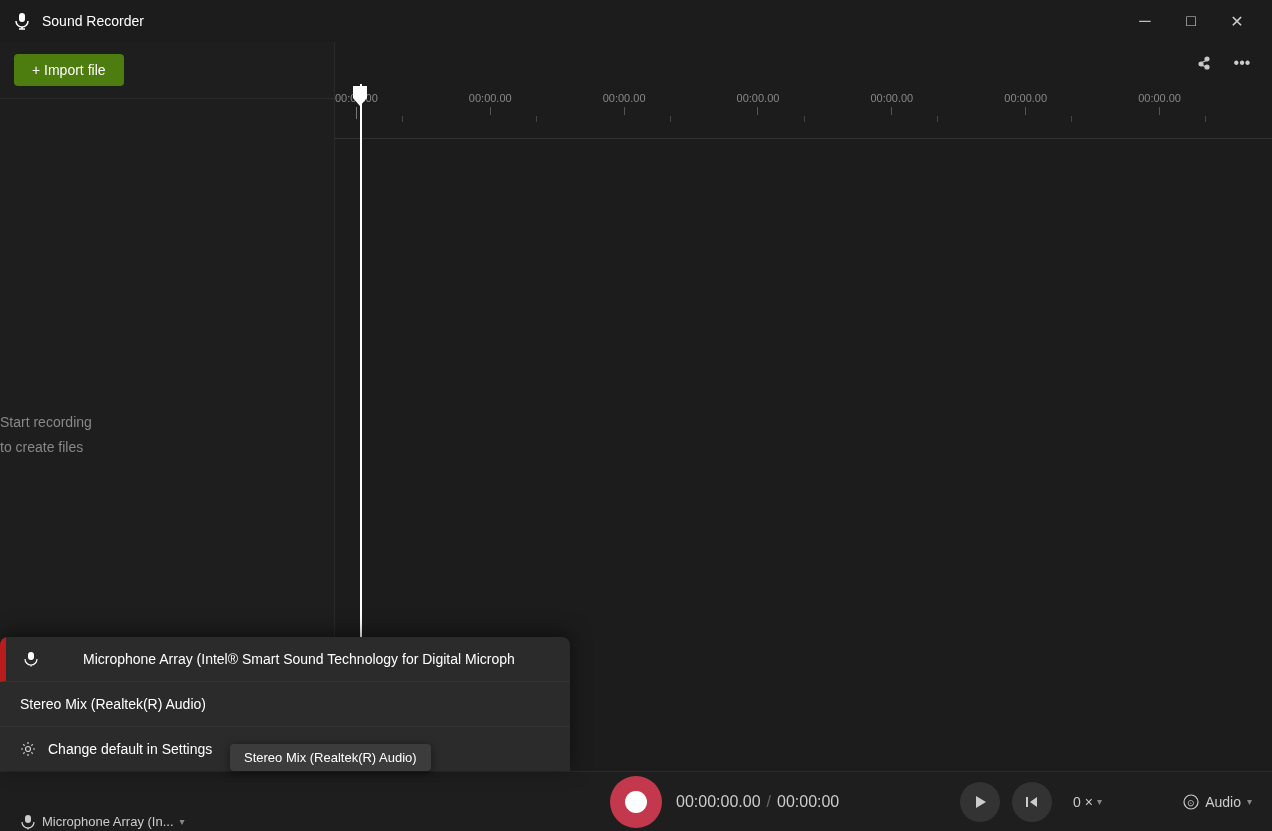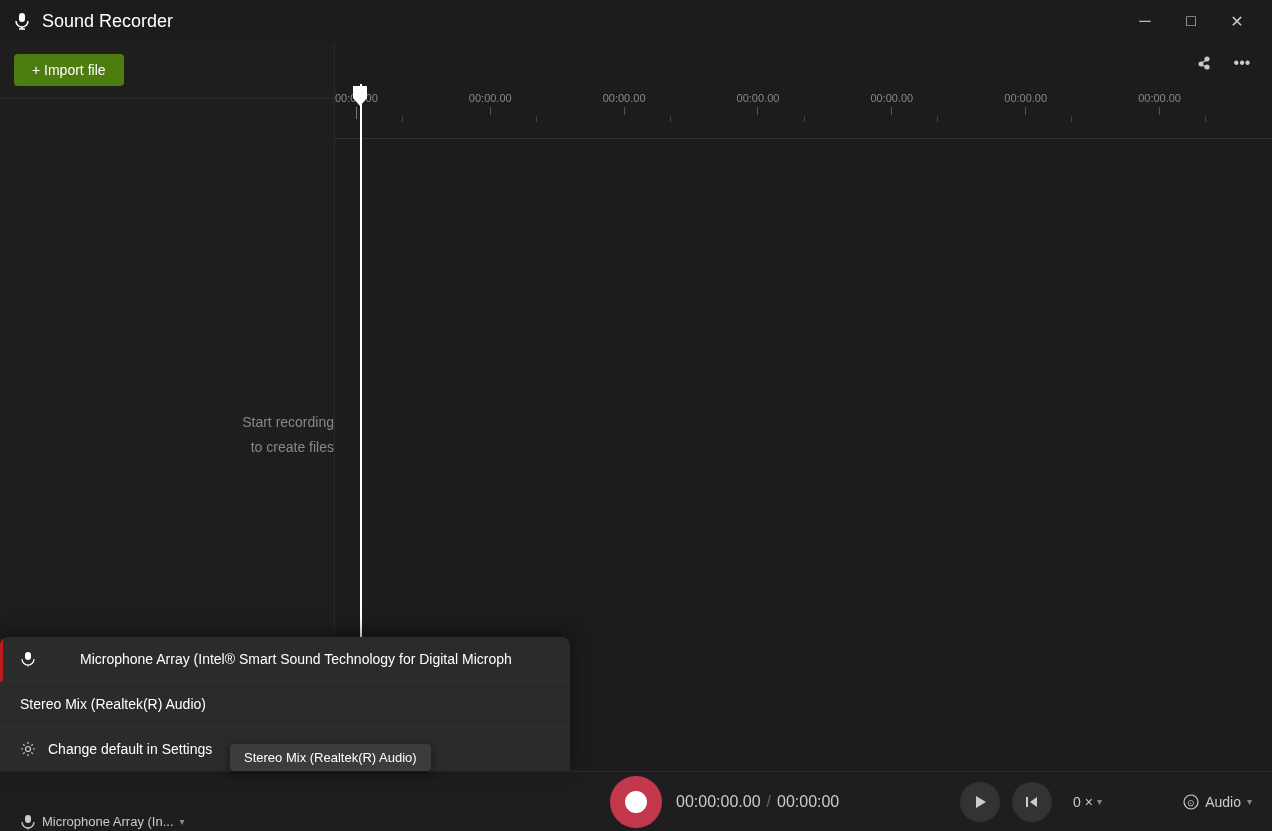--- a/index.html
+++ b/index.html
@@ -24,21 +24,21 @@
     }
     #titlebar .app-icon {
       width: 20px;
       height: 20px;
       margin-right: 10px;
       display: flex;
       align-items: center;
       justify-content: center;
     }
     #titlebar .app-title {
-      font-size: 18px;
+      font-size: 14px;
       color: #fff;
       flex: 1;
     }
     .titlebar-btn {
       width: 46px;
       height: 42px;
       display: flex;
       align-items: center;
       justify-content: center;
       cursor: pointer;
@@ -74,21 +74,21 @@
       padding: 8px 18px;
       border-radius: 4px;
       cursor: pointer;
       font-size: 14px;
     }
 
     .sidebar-empty {
       flex: 1;
       display: flex;
       flex-direction: column;
-      align-items: flex-end;
+      align-items: flex-start;
       justify-content: center;
       color: #888;
       font-size: 14px;
       text-align: center;
       line-height: 1.8;
     }
 
     
     #timeline-area {
       flex: 1;
@@ -303,21 +303,21 @@
       padding: 14px 20px;
       font-size: 14px;
       color: #fff;
       cursor: pointer;
       display: flex;
       align-items: center;
       gap: 12px;
       border-bottom: 1px solid #333;
     }
     .dropdown-item.active {
-      border-left: 3px solid #b91c1c;
+      border-left: 6px solid #b91c1c;
       padding-left: 17px;
       gap: 44px;
     }
     .dropdown-item:last-child { border-bottom: none; }
 
     
     #tooltip-popup {
       position: absolute;
       bottom: 60px;
       left: 230px;

